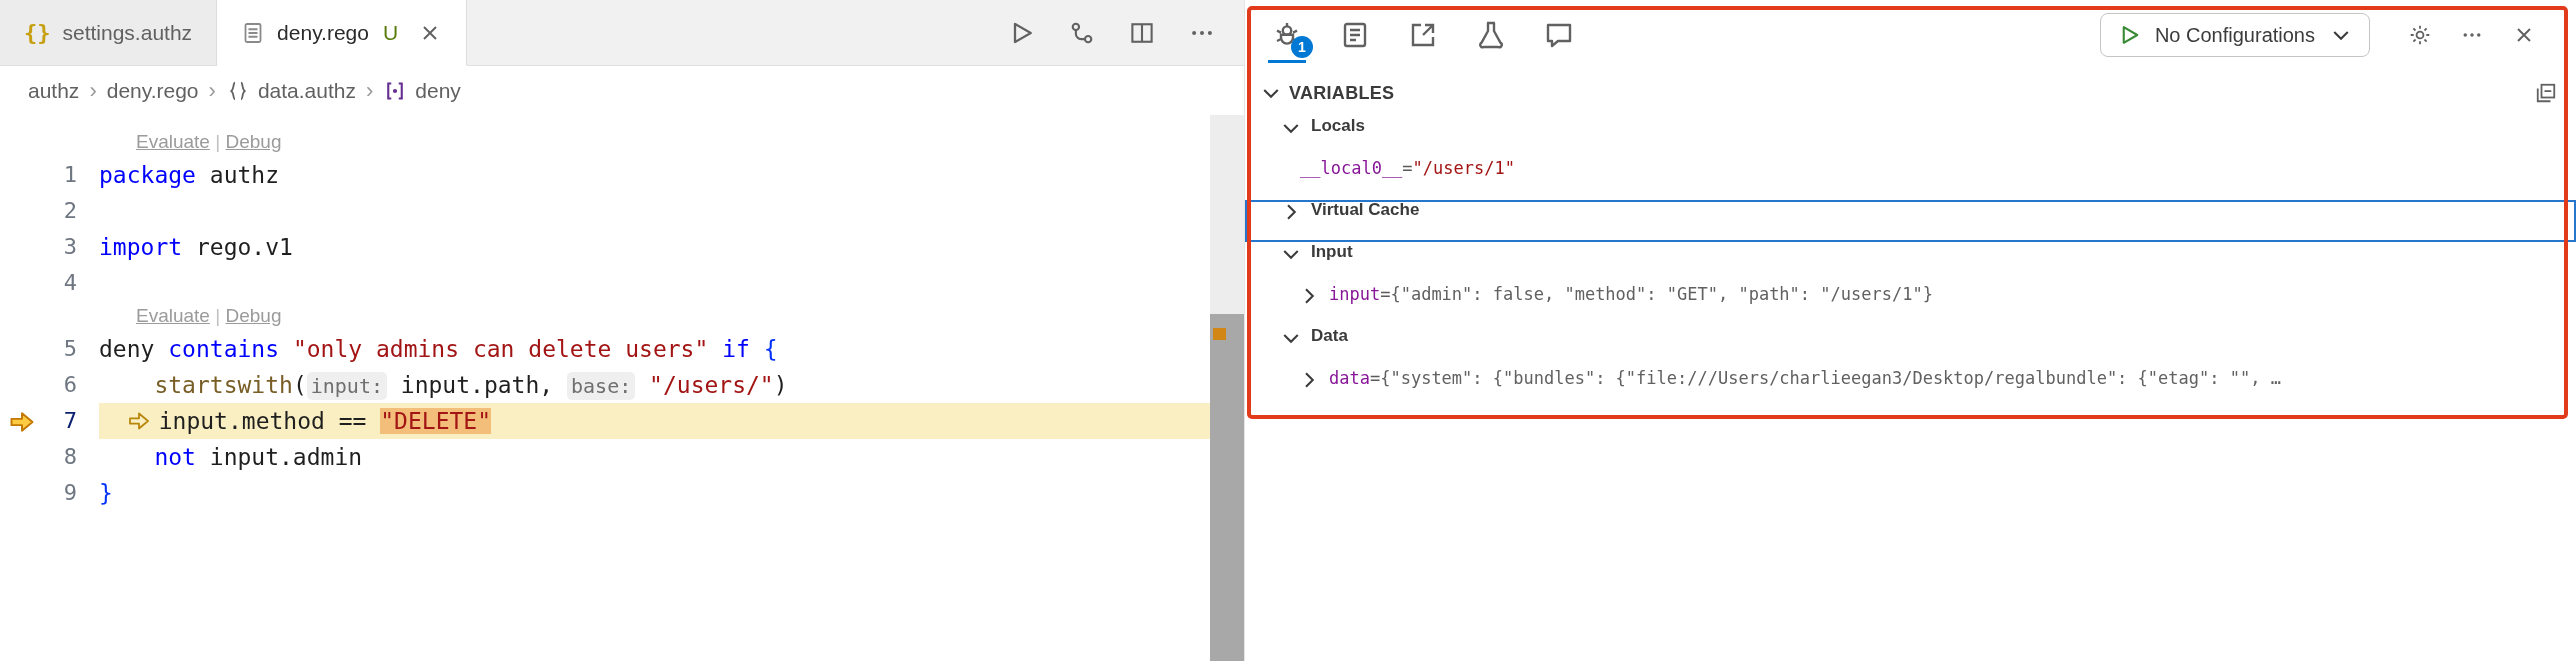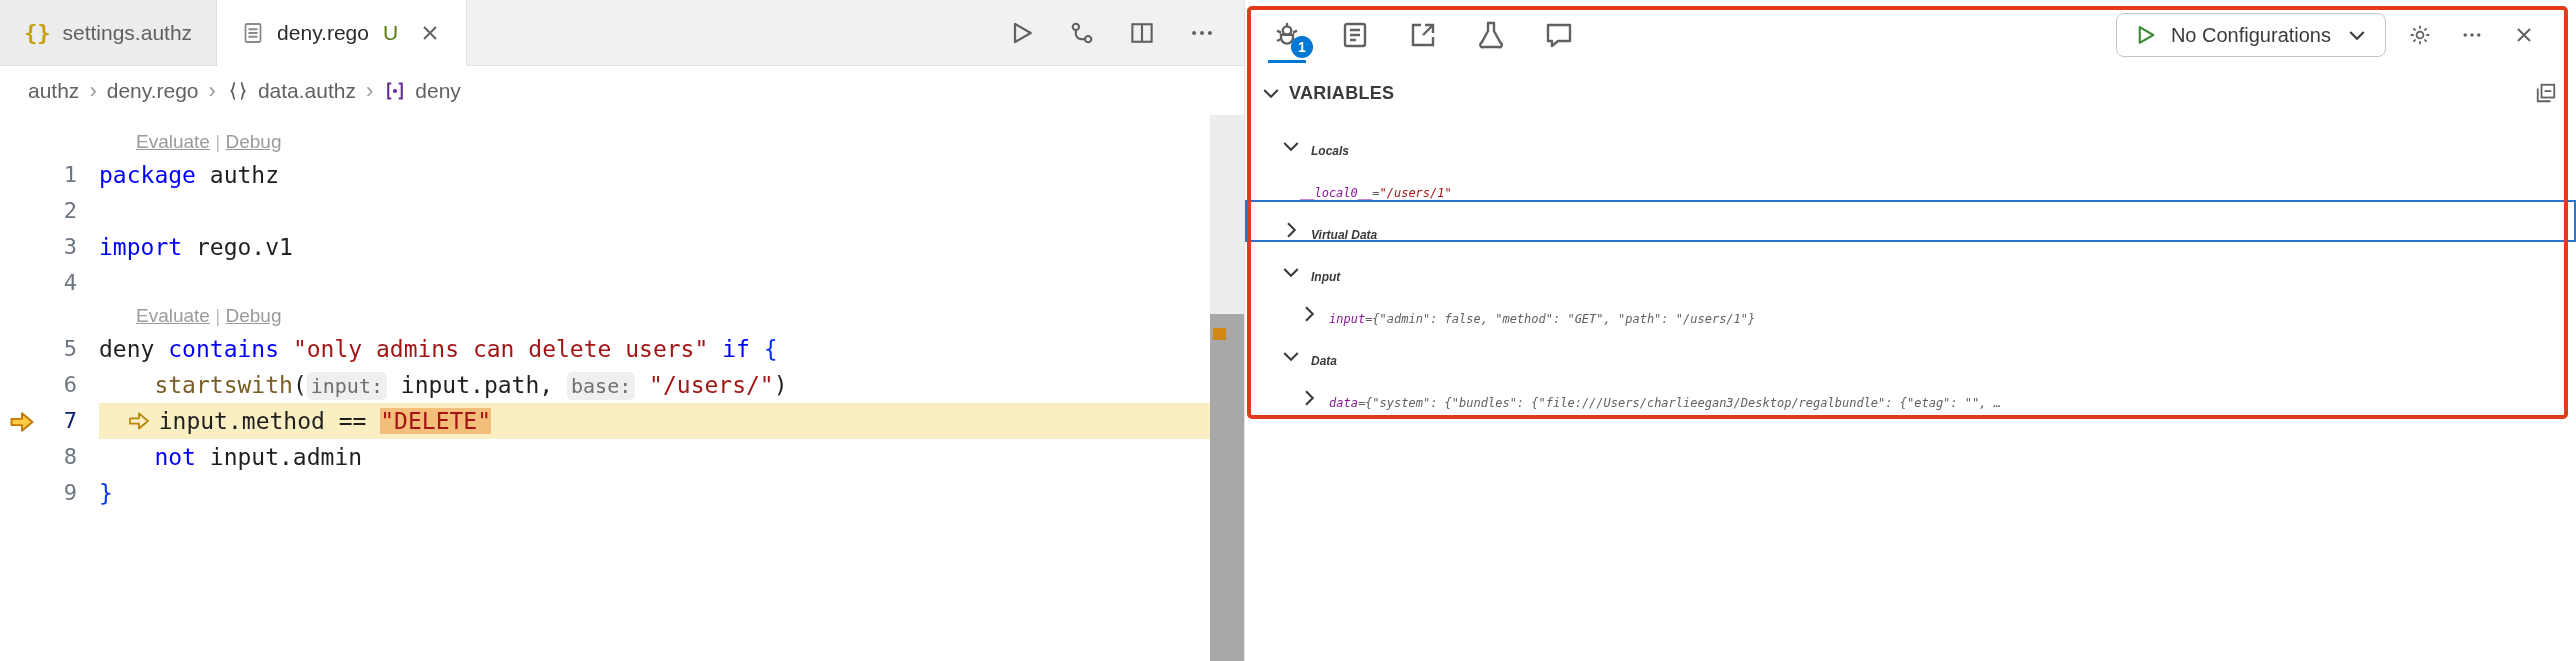--- a/index.html
+++ b/index.html
@@ -57,34 +57,34 @@
   .annotation { position:absolute; left:2px; top:6px; width:calc(100% - 10px); height:413px;
                 border:4px solid #e23b1c; border-radius:5px; pointer-events:none; z-index:6; }
 
   .panel-toolbar { height:70px; display:flex; align-items:center; padding:0 40px 0 26px; gap:36px; }
   .view-icon { position:relative; width:32px; height:32px; cursor:pointer; }
   .view-icon svg { width:32px; height:32px; }
   .view-icon .badge { position:absolute; right:-10px; bottom:-7px; width:22px; height:22px; border-radius:50%;
                       background:#0078d4; color:#fff; font-size:14px; font-weight:bold;
                       display:flex; align-items:center; justify-content:center; }
   .view-icon.active::after { content:""; position:absolute; left:-3px; right:-3px; bottom:-12px; height:3px; background:#0078d4; }
-  .config-group { margin-left:auto; display:flex; align-items:center; gap:22px; }
+  .config-group { margin-left:auto; display:flex; align-items:center; gap:38px; }
   .config-dropdown { display:flex; align-items:center; gap:14px; border:1.5px solid #c5c5c5; border-radius:8px;
                      height:44px; padding:0 16px; font-size:20px; color:#3b3b3b; background:#fff; cursor:pointer; }
   .ic { display:inline-flex; width:28px; height:28px; }
   .ic svg { width:100%; height:100%; }
   .ic.small { width:24px; height:24px; }
   .tb-icon { cursor:pointer; }
 
   .section-header { height:46px; display:flex; align-items:center; padding-left:14px;
                     font-weight:700; font-size:18px; color:#3b3b3b; cursor:pointer; }
   .section-header .title { margin-left:6px; letter-spacing:0.3px;text-align:right; }
   .header-action { margin-left:auto; margin-right:18px; }
 
-  .tree-row { height:42px; display:flex; align-items:flex-end; font-size:12px; cursor:pointer;font-style:italic; }
+  .tree-row { height:42px; display:flex; align-items:flex-start; font-size:17px; cursor:pointer; }
   .tree-row .twisty { width:24px; height:24px; flex:none; margin-right:8px; }
   .tree-row .twisty svg { width:24px; height:24px; }
   .tree-row.scope { padding-left:34px; font-weight:700; color:#3b3b3b; }
   .tree-row.variable { padding-left:52px; font-family:"DejaVu Sans Mono", monospace; font-weight:400; }
   .tree-row.variable.no-twisty { padding-left:55px; }
   .tree-row.focused { box-shadow: inset 0 0 0 2px #2677cb; }
   .var-name { color:#881798; }
   .var-eq { color:#5a5a5a; }
   .var-value { color:#616161; white-space:pre; overflow:hidden; }
   .var-value.string { color:#a31515; }
@@ -329,21 +329,21 @@
       </div>
       <div class="tree-row variable no-twisty">
         <span class="var-name">__local0__</span>
         <span class="var-eq"> = </span>
         <span class="var-value string">"/users/1"</span>
       </div>
       <div class="tree-row scope focused">
         <span class="twisty"><svg viewBox="0 0 16 16">
             <path d="M6 3.5L10.5 8 6 12.5" fill="none" stroke="#3b3b3b" stroke-width="1.4"></path>
           </svg></span>
-        <span>Virtual Data</span>
+        <span>Virtual Cache</span>
       </div>
       <div class="tree-row scope">
         <span class="twisty"><svg viewBox="0 0 16 16">
             <path d="M3.5 6l4.5 4.5L12.5 6" fill="none" stroke="#3b3b3b" stroke-width="1.4"></path>
           </svg></span>
         <span>Input</span>
       </div>
       <div class="tree-row variable">
         <span class="twisty"><svg viewBox="0 0 16 16">
             <path d="M6 3.5L10.5 8 6 12.5" fill="none" stroke="#3b3b3b" stroke-width="1.4"></path>

